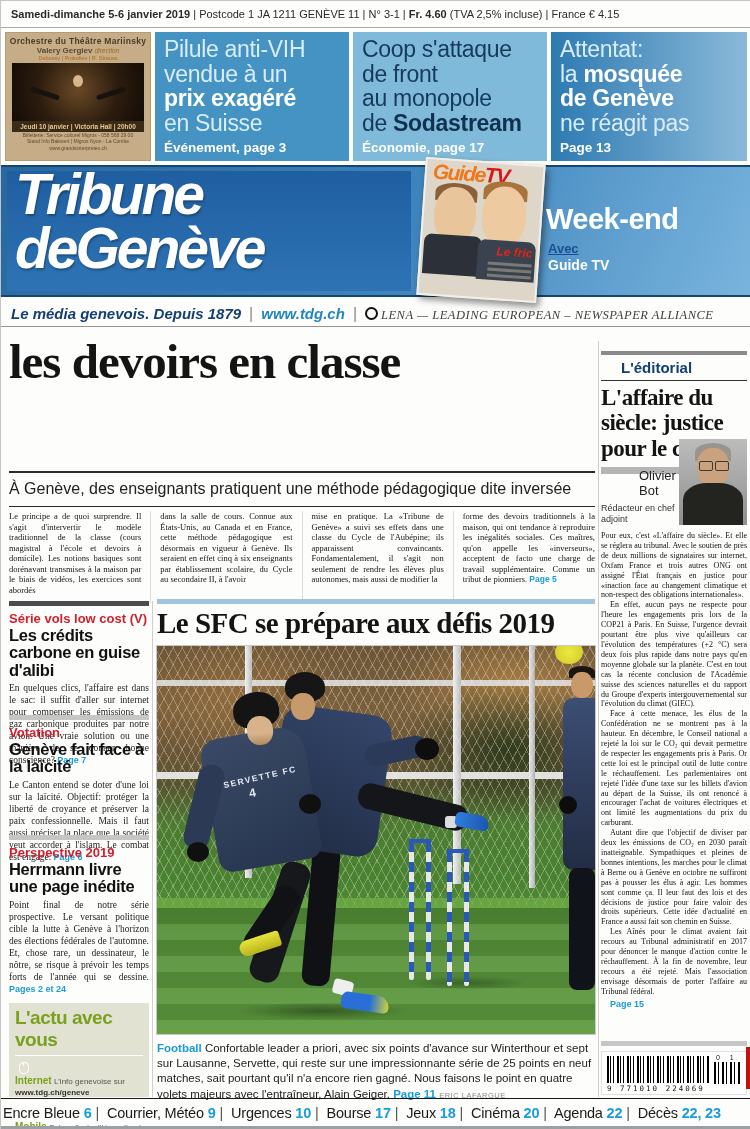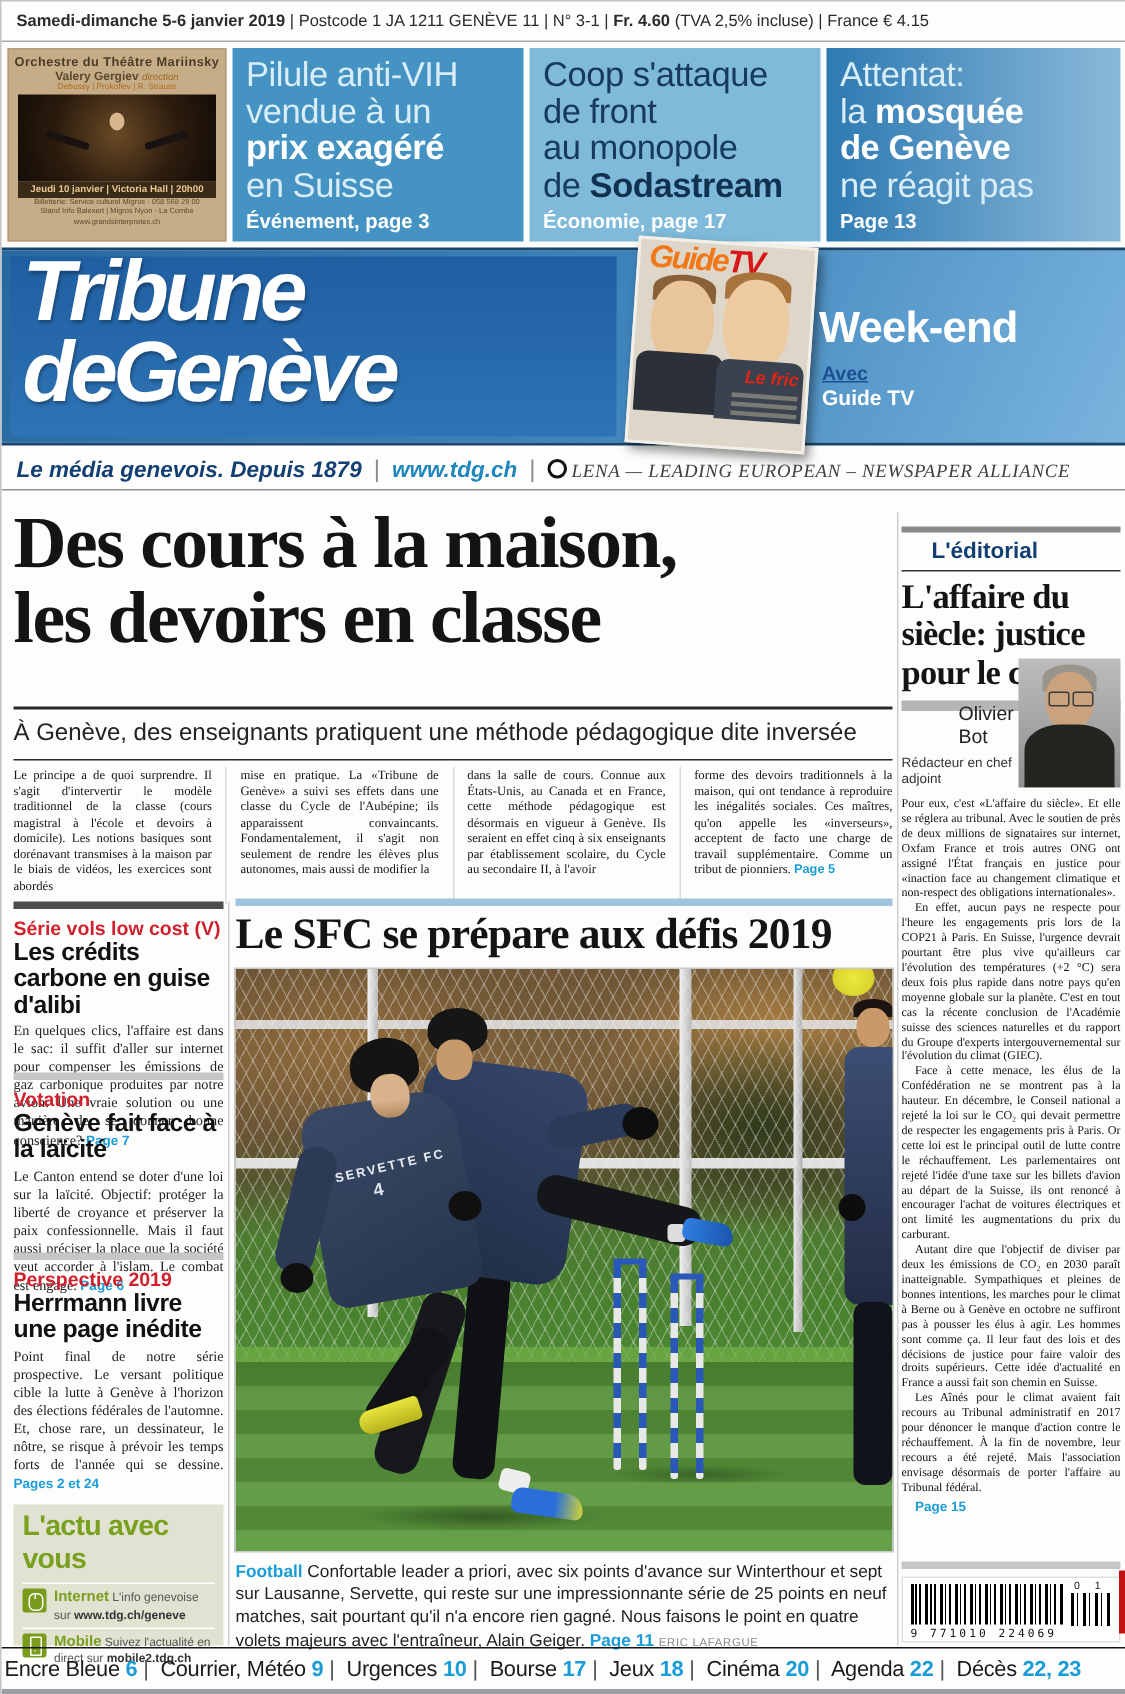--- a/index.html
+++ b/index.html
@@ -75,21 +75,21 @@
   .vrule{width:1px;background:#cfcfcf;}
   .hbar{height:5px;}
   
   .lsec{left:8px;width:140px;}
   .kicker{font-size:13px;font-weight:bold;color:#d0202e;margin-bottom:1px;}
   .ltitle{font-size:16.5px;font-weight:bold;line-height:1.06;letter-spacing:-0.3px;color:#111;margin-bottom:4px;}
   .lbody{font-family:"Liberation Serif",serif;font-size:9.5px;line-height:1.26;text-align:justify;color:#222;}
   .lbody .blue{font-family:"Liberation Sans",sans-serif;font-size:9px;}
   #actu{left:8px;top:1002px;width:140px;height:94px;background:#e2e2d2;box-sizing:border-box;padding:4px 6px;}
   #actu .atitle{font-size:19px;font-weight:bold;color:#79a01f;letter-spacing:-0.5px;margin-bottom:4px;}
-  .arow{display:flex;align-items:flex-start;padding:3px 0;border-top:1px solid #fff;}
+  .arow{display:flex;align-items:flex-start;padding:3px 0;border-top:1px solid #fff;flex-direction:column;}
   .aicon{flex:0 0 16px;height:16px;background:#7a9c1c;border-radius:2px;margin-right:5px;position:relative;}
   .aicon .mouse{position:absolute;left:4px;top:3px;width:8px;height:10px;border:1px solid #fff;border-radius:4px;}
   .aicon .mline{position:absolute;left:8px;top:3px;width:1px;height:4px;background:#fff;}
   .aicon .phone{position:absolute;left:5px;top:2px;width:6px;height:11px;border:1px solid #fff;border-radius:1px;}
   .aicon .pdot{position:absolute;left:7.5px;top:11px;width:1.5px;height:1.5px;background:#fff;border-radius:50%;}
   .atext{font-size:8px;line-height:1.25;color:#555;}
   .atext .g{color:#79a01f;font-weight:bold;font-size:10px;}
   .atext .b{font-weight:bold;color:#333;}
   
   #sport-hl{left:156px;top:606px;width:438px;font-family:"Liberation Serif",serif;font-weight:bold;
@@ -252,28 +252,27 @@
     <div id="weekend">Week-end</div>
     <div id="avec">Avec</div>
     <div id="guidetv-label">Guide TV</div>
   </div>
 
   <div id="strip" class="abs">
     <span class="tag">Le média genevois. Depuis 1879</span><span class="sep">|</span><span class="url">www.tdg.ch</span><span class="sep">|</span><span class="lena-wrap"><span class="lena-dot"></span><span>LENA — LEADING EUROPEAN – NEWSPAPER ALLIANCE</span></span>
   </div>
 
   <div id="hl" class="abs">
-    <div>Des cours à la maison,</div>
     <div>les devoirs en classe</div>
   </div>
   <div id="sub" class="abs">À Genève, des enseignants pratiquent une méthode pédagogique dite inversée</div>
   <div id="leadcols" class="abs">
     <div class="lc">Le principe a de quoi surprendre. Il s'agit d'intervertir le modèle traditionnel de la classe (cours magistral à l'école et devoirs à domicile). Les notions basiques sont dorénavant transmises à la maison par le biais de vidéos, les exercices sont abordés</div>
+    <div class="lc">dans la salle de cours. Connue aux États-Unis, au Canada et en France, cette méthode pédagogique est désormais en vigueur à Genève. Ils seraient en effet cinq à six enseignants par établissement scolaire, du Cycle au secondaire II, à l'avoir</div>
     <div class="lc">mise en pratique. La «Tribune de Genève» a suivi ses effets dans une classe du Cycle de l'Aubépine; ils apparaissent convaincants. Fondamentalement, il s'agit non seulement de rendre les élèves plus autonomes, mais aussi de modifier la</div>
-    <div class="lc">dans la salle de cours. Connue aux États-Unis, au Canada et en France, cette méthode pédagogique est désormais en vigueur à Genève. Ils seraient en effet cinq à six enseignants par établissement scolaire, du Cycle au secondaire II, à l'avoir</div>
     <div class="lc"><span>forme des devoirs traditionnels à la maison, qui ont tendance à reproduire les inégalités sociales. Ces maîtres, qu'on appelle les «inverseurs», acceptent de facto une charge de travail supplémentaire. Comme un tribut de pionniers. </span><span class="blue">Page 5</span></div>
   </div>
 
   <div class="vrule abs" style="left:151px;top:600px;height:496px;"></div>
   <div class="vrule abs" style="left:597px;top:340px;height:756px;"></div>
 
   <div class="hbar abs" style="left:8px;top:600px;width:140px;background:#4c4c4e;"></div>
   <div class="lsec abs" style="top:610px;">
     <div class="kicker">Série vols low cost (V)</div>
     <div class="ltitle">Les crédits carbone en guise d'alibi</div>

